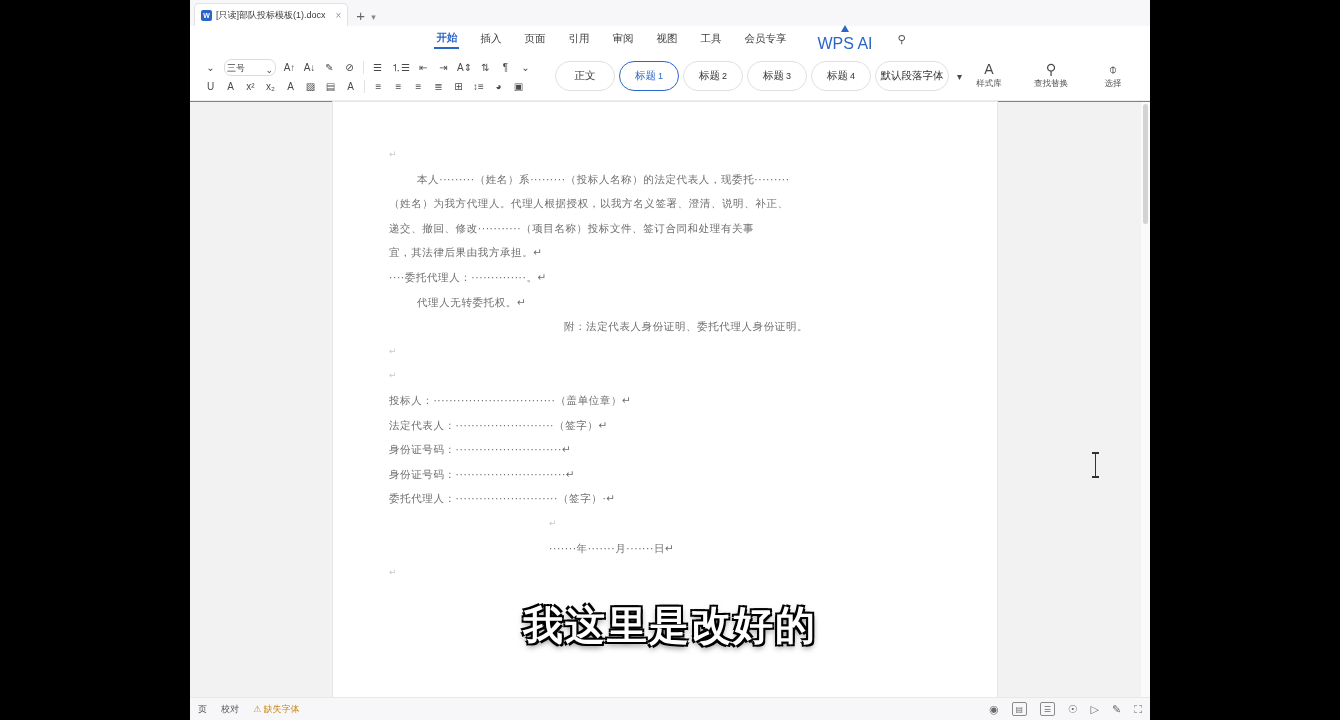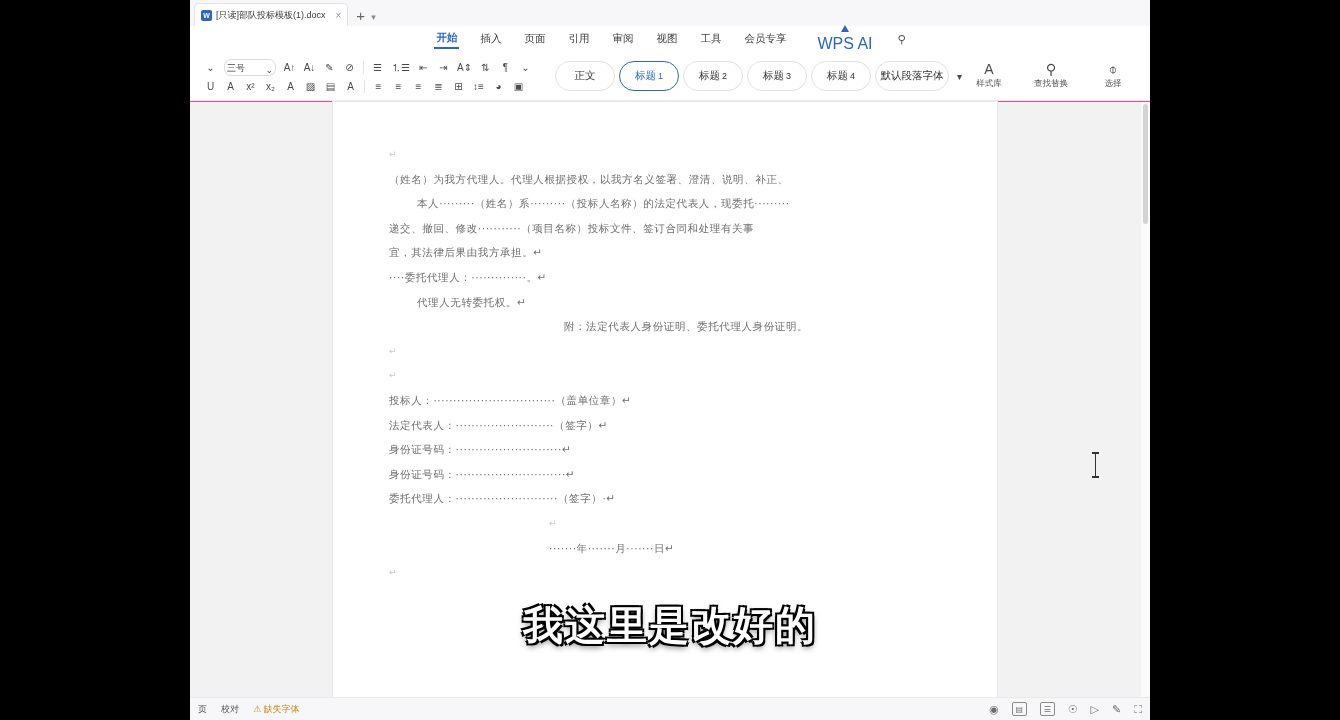--- a/index.html
+++ b/index.html
@@ -187,22 +187,22 @@
           <span class="glyph">⌽</span>
           <span>选择</span>
         </div>
       </div>
     </div>
 
     <div class="canvas">
       <div class="page">
         <div class="doc">
           <div class="line pilc">↵</div>
+          <div class="line ind">本人·········（姓名）系·········（投标人名称）的法定代表人，现委托·········</div>
           <div class="line">（姓名）为我方代理人。代理人根据授权，以我方名义签署、澄清、说明、补正、</div>
-          <div class="line ind">本人·········（姓名）系·········（投标人名称）的法定代表人，现委托·········</div>
           <div class="line">递交、撤回、修改···········（项目名称）投标文件、签订合同和处理有关事</div>
           <div class="line">宜，其法律后果由我方承担。↵</div>
           <div class="line">····委托代理人：··············。↵</div>
           <div class="line ind">代理人无转委托权。↵</div>
           <div class="line ind2">附：法定代表人身份证明、委托代理人身份证明。</div>
           <div class="line pilc">↵</div>
           <div class="line pilc">↵</div>
           <div class="line">投标人：·······························（盖单位章）↵</div>
           <div class="line">法定代表人：·························（签字）↵</div>
           <div class="line">身份证号码：···························↵</div>

